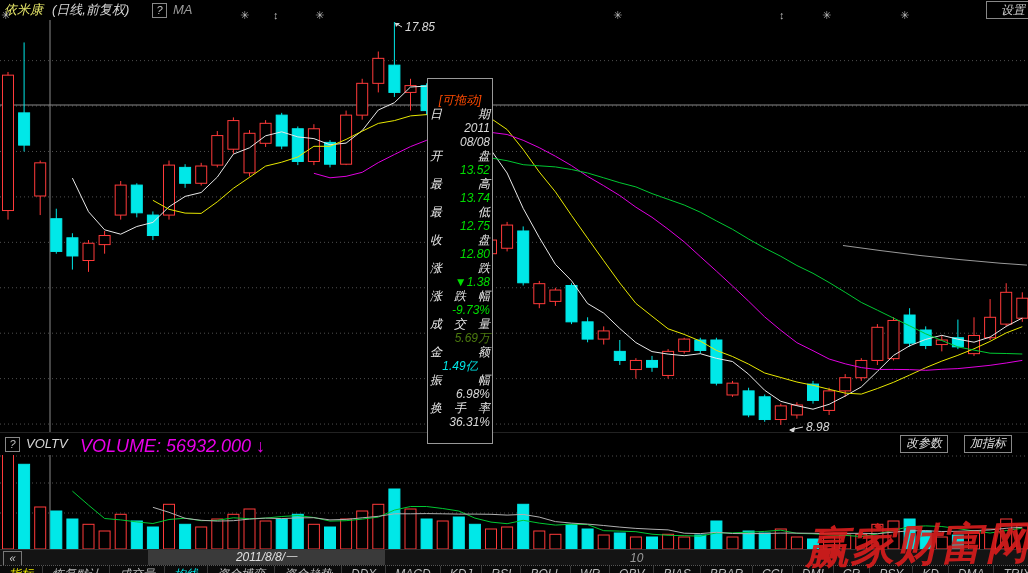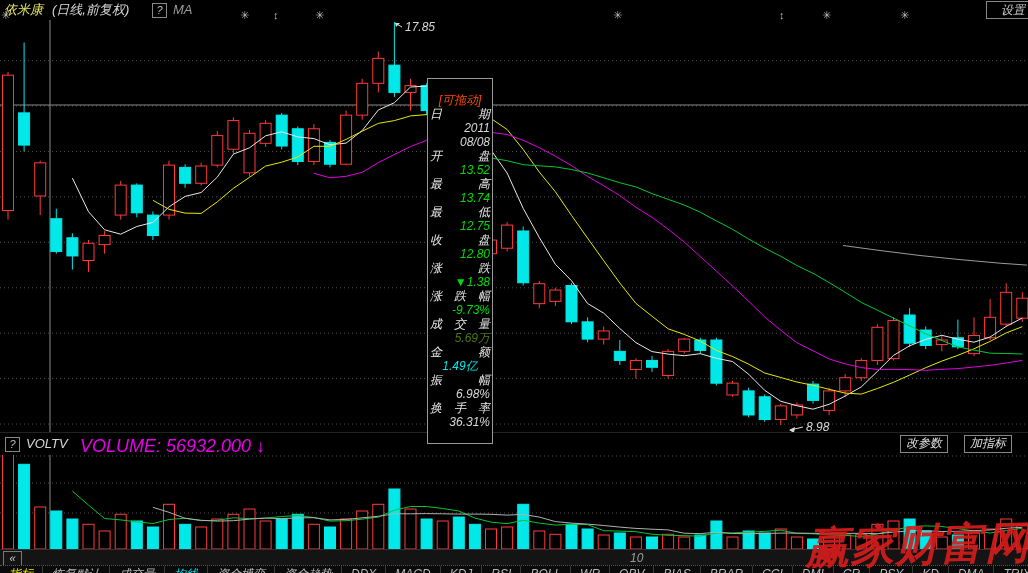--- a/index.html
+++ b/index.html
@@ -357,20 +357,21 @@
         </g>
         <g>
           <polyline points="72.4,36.1 88.5,50.1 104.60000000000001,63.5 120.70000000000002,64.9 136.8,66.9 152.9,68.5 169,64.5 185.10000000000002,63.2 201.20000000000002,65.7 217.3,65.3 233.40000000000003,62.8 249.50000000000003,63.7 265.6,63.1 281.70000000000005,61.5 297.8,60.5 313.90000000000003,62.5 330,66.1 346.1,65.7 362.20000000000005,64.1 378.3,62.1 394.40000000000003,55.1 410.50000000000006,51.5 426.6,51.5 442.70000000000005,53.5 458.80000000000007,56.0 474.90000000000003,63.1 491.00000000000006,67.1 507.1,68.7 523.2,65.3 539.3000000000001,68.1 555.4000000000001,70.1 571.5,69.2 587.6,69.6 603.7,75.7 619.8000000000001,76.1 635.9000000000001,76.7 652,79.2 668.1,80.3 684.2,80.7 700.3000000000001,81.1 716.4000000000001,77.9 732.5000000000001,77.9 748.6,77.2 764.7,76.4 780.8000000000001,75.2 796.9000000000001,78.4 813.0000000000001,78.8 829.1,80.0 845.2,80.4 861.3000000000001,81.5 877.4000000000001,78.9 893.5000000000001,75.3 909.6000000000001,71.7 925.7,70.9 941.8000000000001,71.5 957.9000000000001,73.6 974.0000000000001,76.0 990.1000000000001,78.0 1006.2,75.6 1022.3000000000001,73.2" fill="none" stroke="#00c832" stroke-width="1"></polyline>
           <polyline points="152.9,52.3 169,57.3 185.10000000000002,63.3 201.20000000000002,65.3 217.3,66.1 233.40000000000003,65.7 249.50000000000003,64.1 265.6,63.1 281.70000000000005,63.6 297.8,62.9 313.90000000000003,62.7 330,64.9 346.1,64.4 362.20000000000005,62.8 378.3,61.3 394.40000000000003,58.8 410.50000000000006,58.8 426.6,58.6 442.70000000000005,58.8 458.80000000000007,59.1 474.90000000000003,59.1 491.00000000000006,59.3 507.1,60.1 523.2,59.4 539.3000000000001,62.1 555.4000000000001,66.6 571.5,68.1 587.6,69.1 603.7,70.5 619.8000000000001,72.1 635.9000000000001,73.4 652,74.2 668.1,74.9 684.2,78.2 700.3000000000001,78.6 716.4000000000001,77.3 732.5000000000001,78.5 748.6,78.7 764.7,78.5 780.8000000000001,78.1 796.9000000000001,78.1 813.0000000000001,78.3 829.1,78.6 845.2,78.4 861.3000000000001,78.3 877.4000000000001,78.7 893.5000000000001,77.1 909.6000000000001,75.9 925.7,75.7 941.8000000000001,76.5 957.9000000000001,76.3 974.0000000000001,75.7 990.1000000000001,74.9 1006.2,73.3 1022.3000000000001,72.3" fill="none" stroke="#b0b0b0" stroke-width="1"></polyline>
         </g>
       </svg>
     </div>
 
   <div id="statusbar">
     <span class="back">«</span>
+    <span class="thumb">2011/8/8/一</span>
   <span class="axlabel" style="left: 315px; margin-top: 28px;">09</span>
       <span class="axlabel" style="left: 630px;">10</span>
     </div>
 
   <div id="tabbar">
       <div class="tab" style="color: rgb(232, 232, 0);">指标</div>
       <div class="tab">恢复默认</div>
       <div class="tab">成交量</div>
       <div class="tab" style="color: rgb(0, 232, 232);">均线</div>
       <div class="tab">资金博弈</div>

